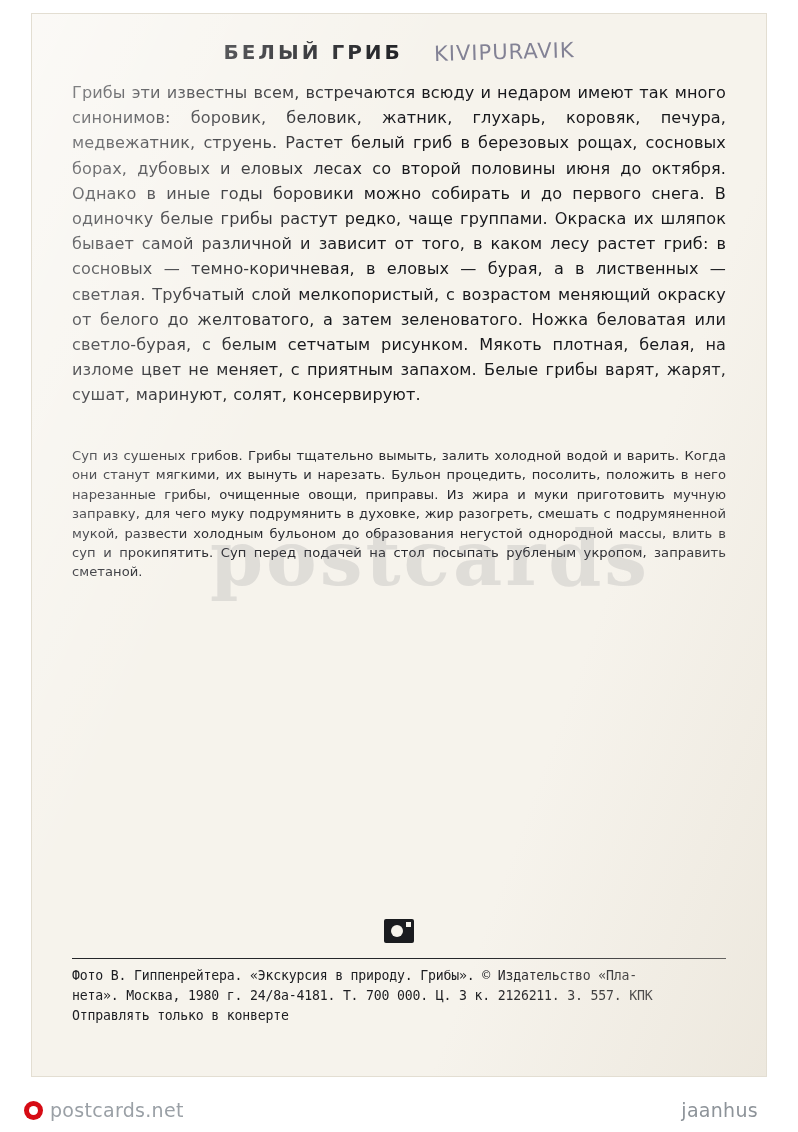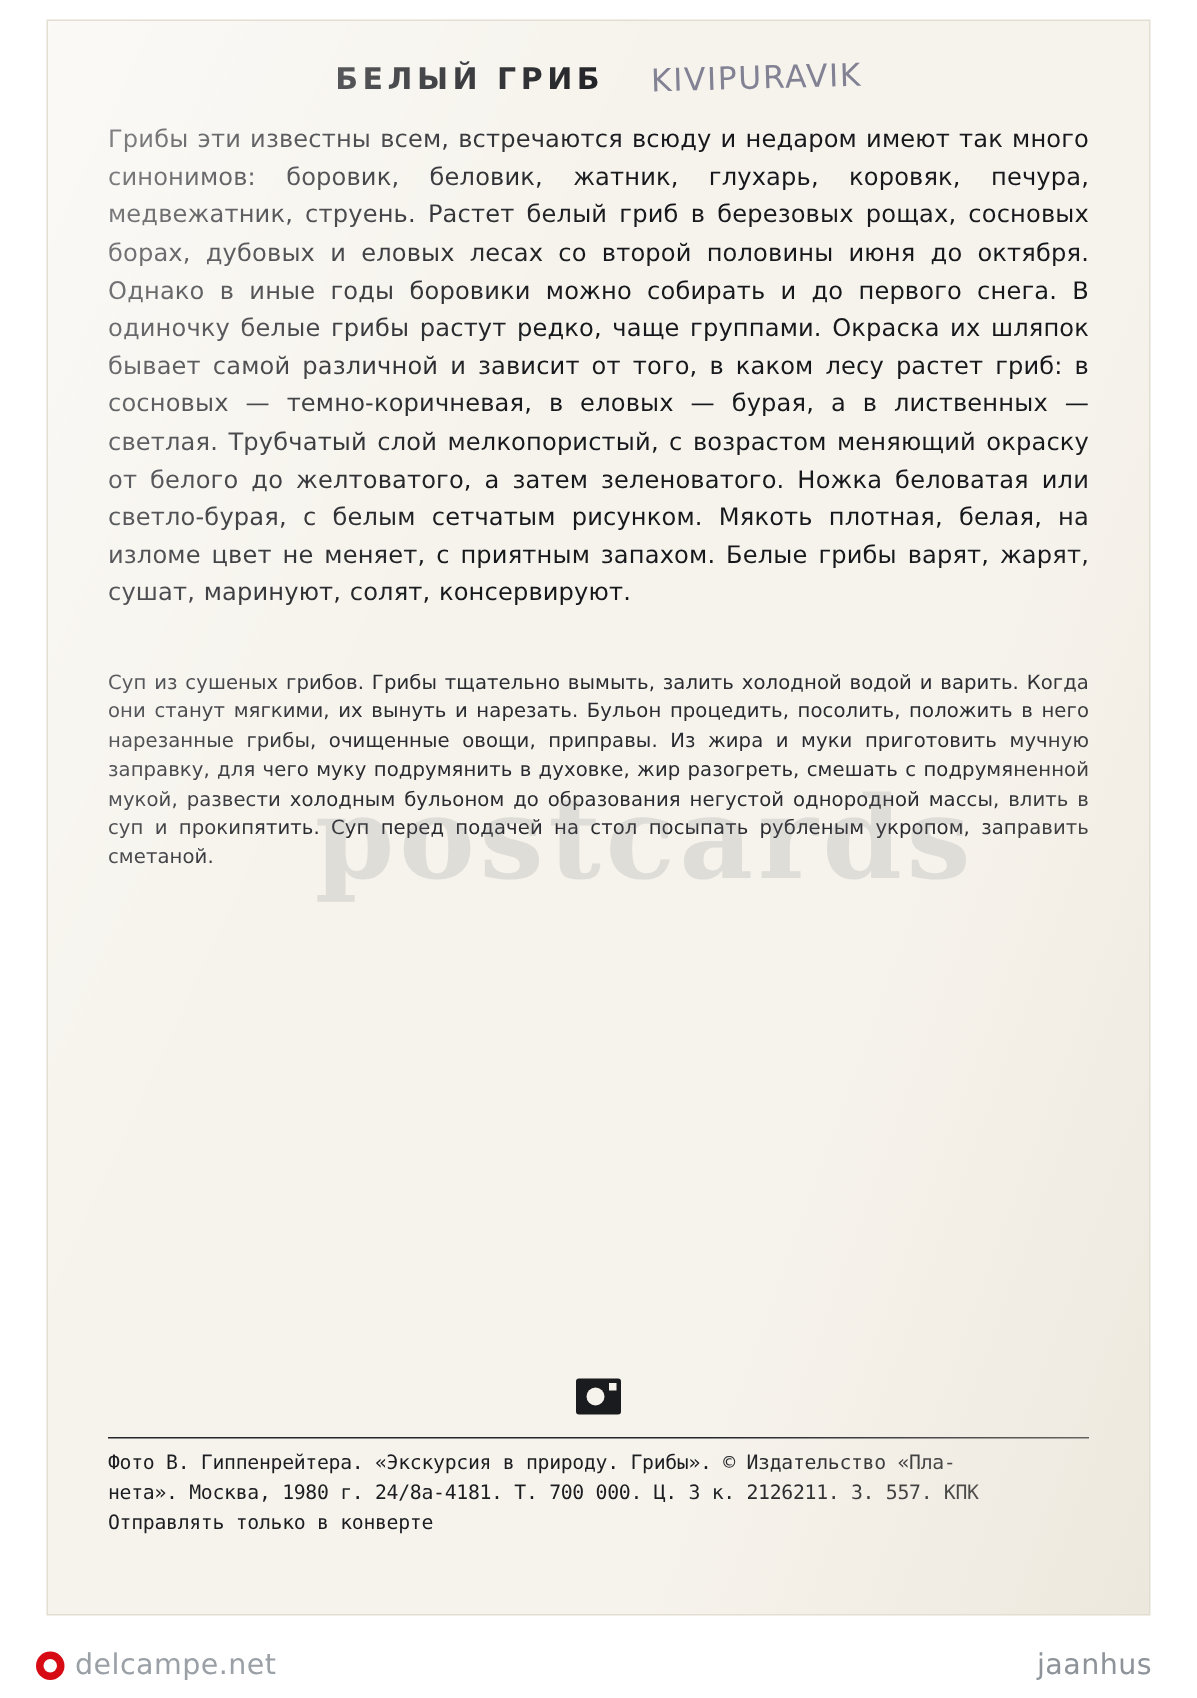--- a/index.html
+++ b/index.html
@@ -195,21 +195,21 @@
     background:#ffffff;
   }
   .delcampe-text {
     font-family: "DejaVu Sans", sans-serif;
     font-size: 19px;
     color: #9aa0a6;
     letter-spacing: .3px;
   }
   .sitebar-right {
     margin-left: auto;
-    margin-right: 30px;
+    margin-right: 40px;
     font-family: "DejaVu Sans", sans-serif;
     font-size: 19px;
     color: #8d9399;
     letter-spacing: .3px;
   }
 </style>
 </head>
 <body>
 
 <div class="card">
@@ -233,16 +233,16 @@
     <div>Фото В. Гиппенрейтера. «Экскурсия в природу. Грибы». © Издательство «Пла-</div>
     <div>нета». Москва, 1980 г. 24/8а-4181. Т. 700 000. Ц. 3 к. 2126211. З. 557. КПК</div>
     <div>Отправлять только в конверте</div>
   </div>
 
 </div>
 
 <div class="sitebar">
   <div class="delcampe">
     <span class="delcampe-mark"></span>
-    <span class="delcampe-text">delcampe.net</span>
+    <span class="delcampe-text">postcards.net</span>
   </div>
   <div class="sitebar-right">jaanhus</div>
 </div>
 
 </body></html>

